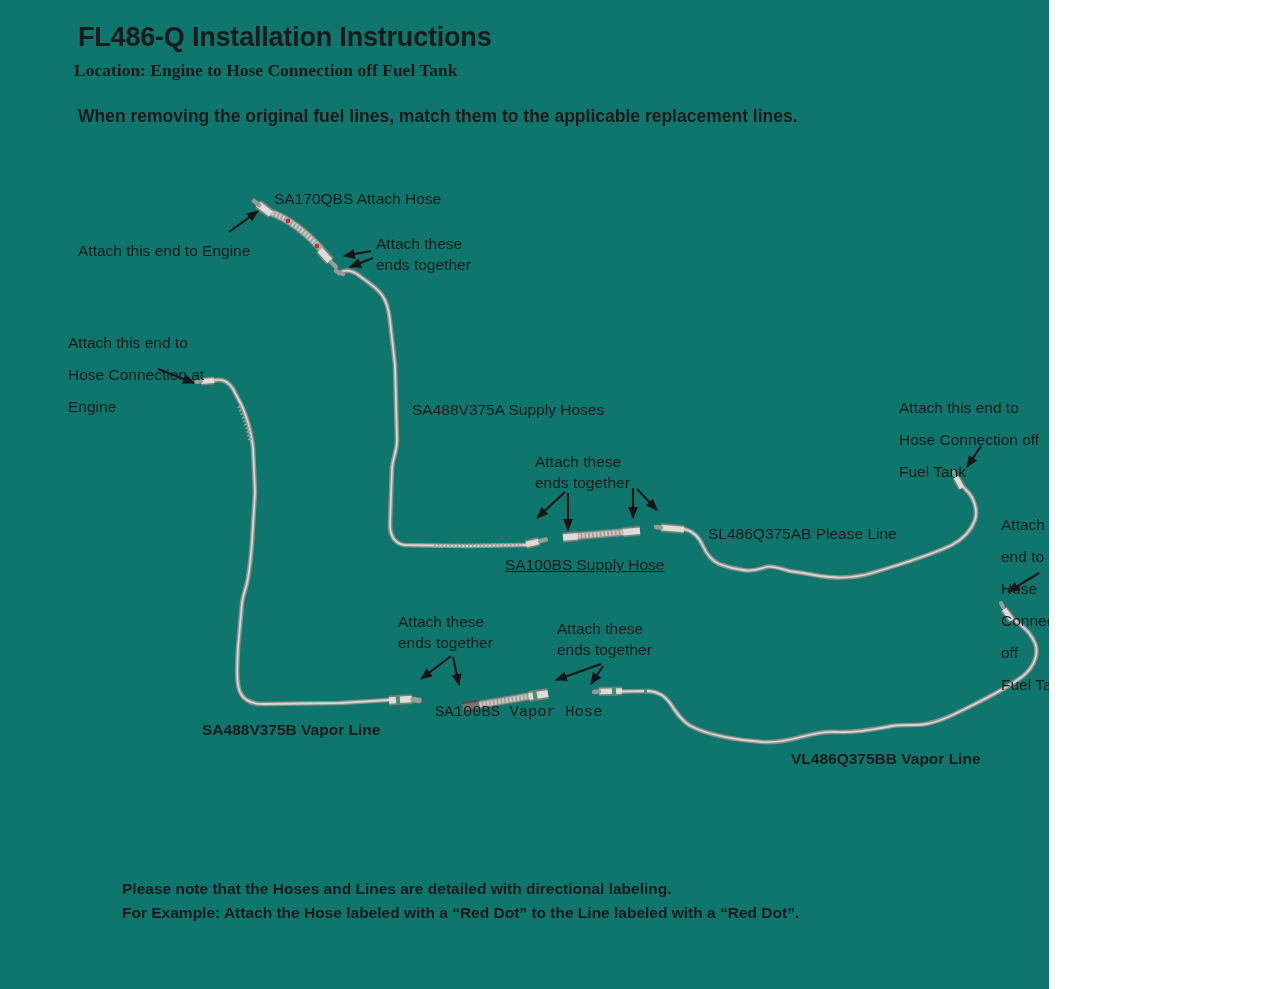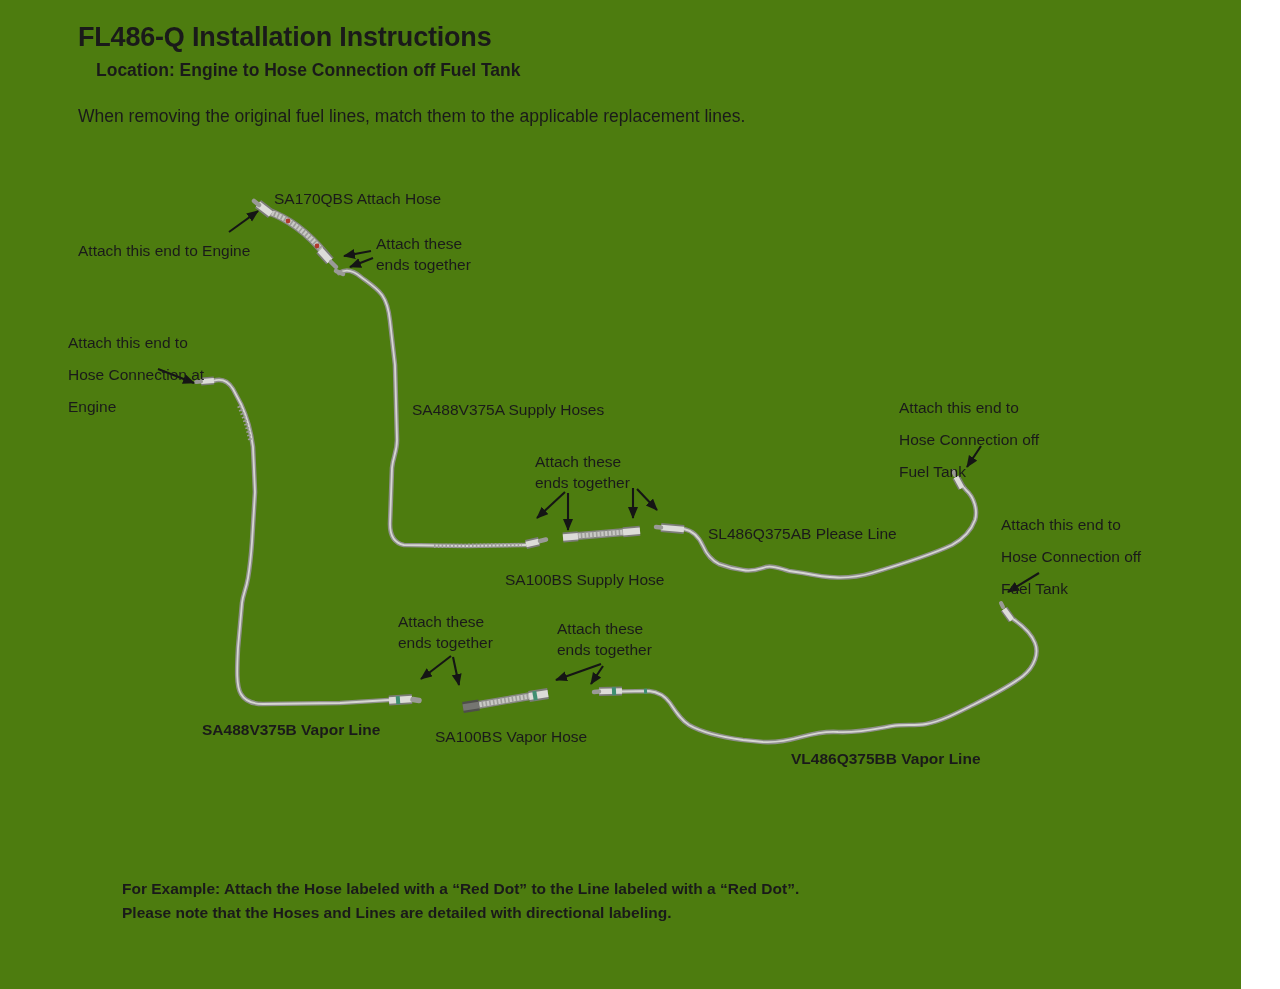--- a/index.html
+++ b/index.html
@@ -1,24 +1,24 @@
 <!DOCTYPE html>
 <html><head>
 <meta charset="utf-8">
 <style>
   html,body{margin:0;padding:0;background:#ffffff;}
   .page{
-    position:relative;width:1241px;height:989px;background:#4d7c0f;overflow:hidden;
+    position:relative;width:1049px;height:989px;background:#0f766e;overflow:hidden;
     font-family:"Liberation Sans",sans-serif;color:#1a1a1a;
   }
   .lbl{position:absolute;font-size:15.5px;line-height:21px;white-space:pre-line;color:#1a1a1a;}
   .lbl.lh22{line-height:32px;}
   .title{position:absolute;left:78px;top:22px;font-size:27px;font-weight:700;letter-spacing:-0.2px;}
-  .subtitle{position:absolute;left:96px;top:60px;font-size:17.5px;font-weight:700;}
-  .intro{position:absolute;left:78px;top:106px;font-size:17.5px;font-weight:400;}
+  .subtitle{position:absolute;left:74px;top:60px;font-size:17.5px;font-weight:700;font-family:Liberation Serif, serif;}
+  .intro{position:absolute;left:78px;top:106px;font-size:17.5px;font-weight:700;}
   .footer{position:absolute;left:122px;top:877px;font-size:15.5px;font-weight:700;line-height:24px;}
   svg{position:absolute;left:0;top:0;}
   .tube-o{fill:none;stroke:#8f8f8b;stroke-width:4.6;stroke-linecap:round;stroke-linejoin:round;}
   .tube-i{fill:none;stroke:#d6d6d2;stroke-width:1.8;stroke-linecap:round;stroke-linejoin:round;}
   .braid-o{fill:none;stroke:#858581;stroke-width:8;stroke-linecap:round;}
   .braid-m{fill:none;stroke:#c9c9c5;stroke-width:5.2;stroke-linecap:round;}
   .braid-t{fill:none;stroke:#9d9d99;stroke-width:5.2;stroke-dasharray:1.6 2.2;stroke-linecap:butt;}
   .fit-o{stroke:#7c7c78;stroke-width:10;stroke-linecap:butt;}
   .fit-i{stroke:#dcdcd8;stroke-width:6.5;stroke-linecap:butt;}
   .fit-tip{stroke:#9a9a96;stroke-width:4.5;stroke-linecap:round;}
@@ -137,24 +137,24 @@
       <line class="arrow" x1="603" y1="666" x2="591" y2="684" marker-end="url(#ah)"></line>
     </g>
   </svg>
 
   <div class="title">FL486-Q Installation Instructions</div>
   <div class="subtitle">Location: Engine to Hose Connection off Fuel Tank</div>
   <div class="intro">When removing the original fuel lines, match them to the applicable replacement lines.</div>
 
   <div class="lbl" style="left:274px;top:188px;">SA170QBS Attach Hose</div>
   <div class="lbl" style="left:412px;top:399px;">SA488V375A Supply Hoses</div>
-  <div class="lbl" style="left:505px;top:569px;">SA100BS Supply Hose</div>
+  <div class="lbl" style="left:505px;top:554px;text-decoration:underline;">SA100BS Supply Hose</div>
   <div class="lbl" style="left:708px;top:523px;">SL486Q375AB Please Line</div>
   <div class="lbl" style="left:202px;top:719px;font-weight:bold;">SA488V375B Vapor Line</div>
-  <div class="lbl" style="left:435px;top:726px;">SA100BS Vapor Hose</div>
+  <div class="lbl" style="left:435px;top:702px;font-family:Liberation Mono, monospace;">SA100BS Vapor Hose</div>
   <div class="lbl" style="left:791px;top:748px;font-weight:bold;">VL486Q375BB Vapor Line</div>
 
   <div class="lbl" style="left:78px;top:240px;">Attach this end to Engine</div>
   <div class="lbl" style="left:376px;top:233px;">Attach these
 ends together</div>
   <div class="lbl lh22" style="left:68px;top:327px;">Attach this end to
 Hose Connection at
 Engine</div>
   <div class="lbl" style="left:535px;top:451px;">Attach these
 ends together</div>
@@ -163,17 +163,17 @@
 Fuel Tank</div>
   <div class="lbl lh22" style="left:1001px;top:509px;">Attach this end to
 Hose Connection off
 Fuel Tank</div>
   <div class="lbl" style="left:398px;top:611px;">Attach these
 ends together</div>
   <div class="lbl" style="left:557px;top:618px;">Attach these
 ends together</div>
 
   <div class="footer">
+    <div>Please note that the Hoses and Lines are detailed with directional labeling.</div>
     <div>For Example: Attach the Hose labeled with a “Red Dot” to the Line labeled with a “Red Dot”.</div>
-    <div>Please note that the Hoses and Lines are detailed with directional labeling.</div>
   </div>
 
 </div>
 
 </body></html>

